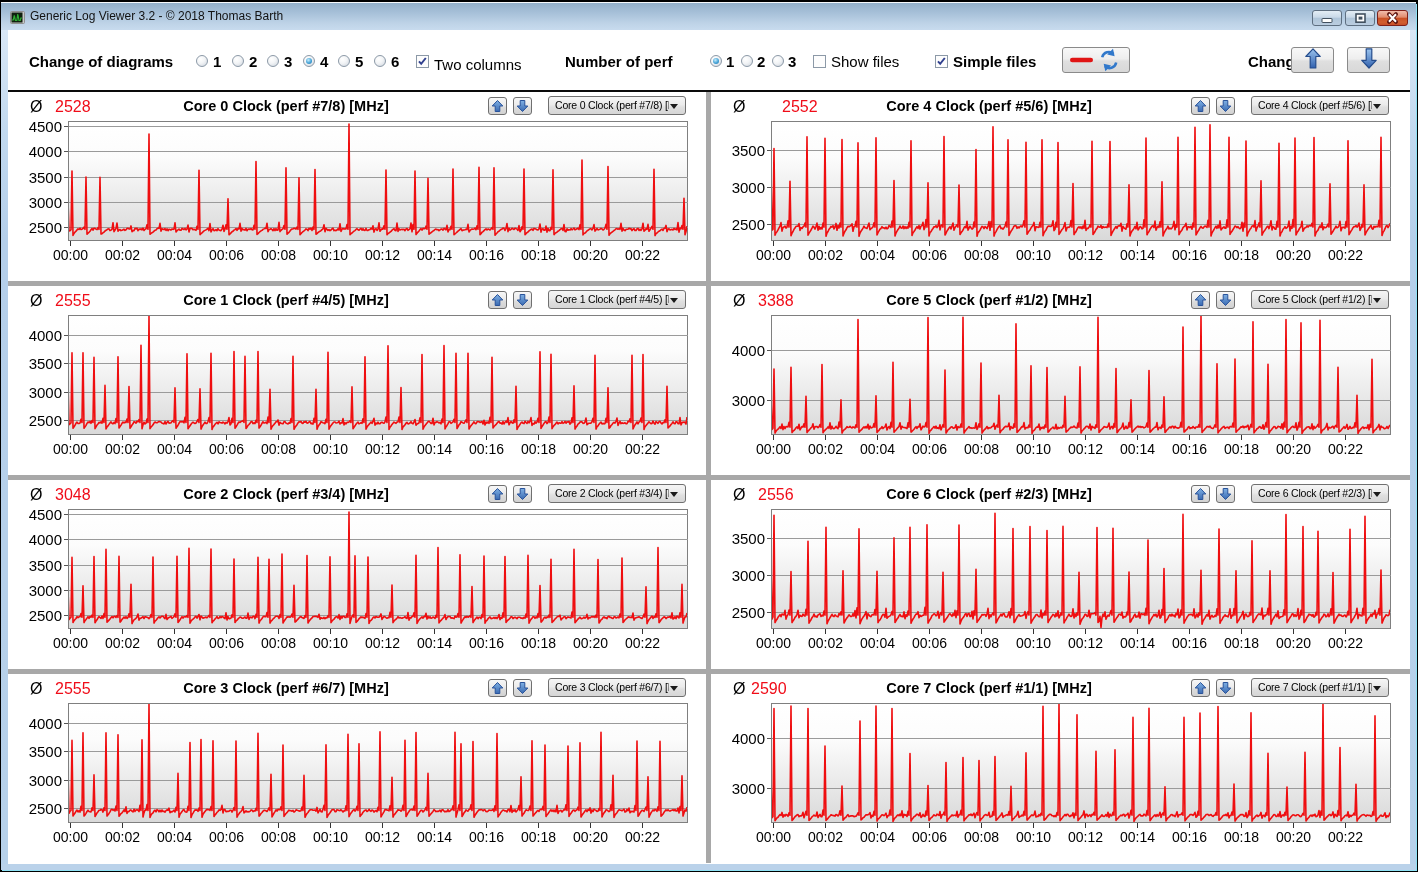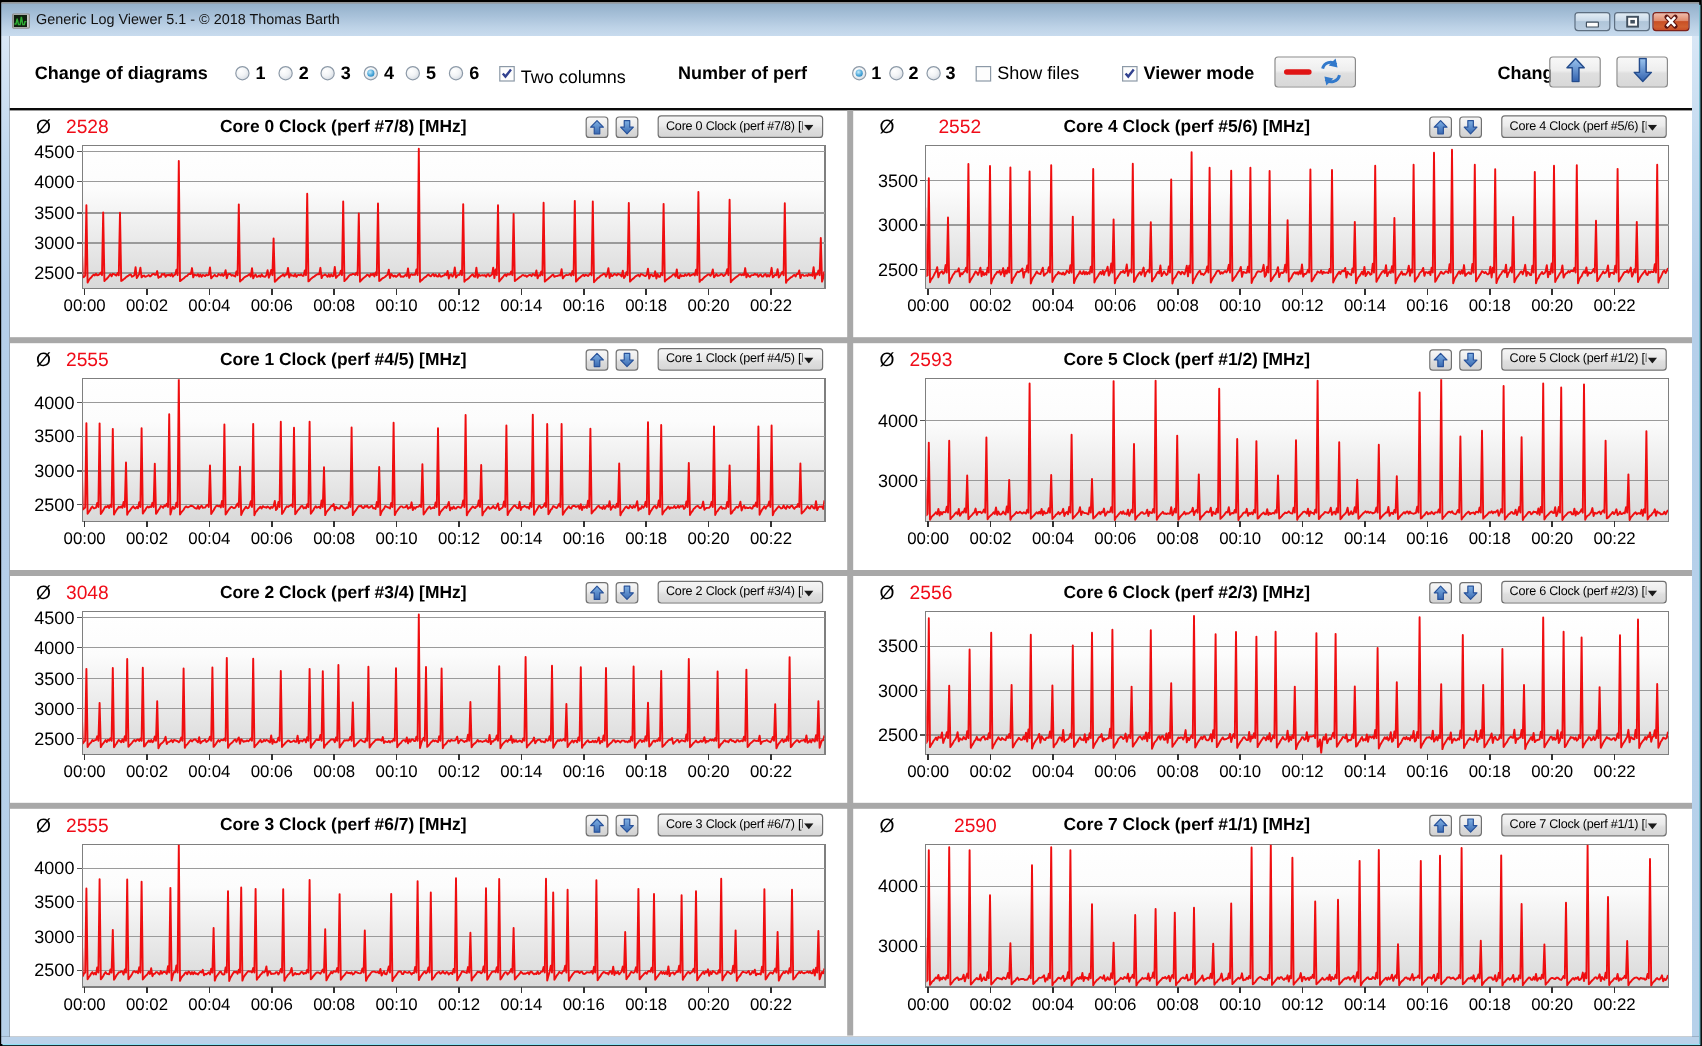--- a/index.html
+++ b/index.html
@@ -43,21 +43,21 @@
 background:linear-gradient(#f8f8f8,#eeeeee 45%,#dfdfdf 55%,#d8d8d8);text-align:center;}
 </style></head><body>
 <div id="win">
 <div id="tbwhite"></div>
     <div id="titlebar"></div>
 <div id="ticon"><svg width="15" height="14" viewBox="0 0 15 14">
 <rect x="0.5" y="0.5" width="14" height="12" rx="1" fill="#c9c9c9" stroke="#8f8f8f"></rect>
 <rect x="1.5" y="1.5" width="11" height="10" fill="#10200f"></rect>
 <polyline points="2,9 3.3,9 4.3,4.5 5.4,9.5 6.8,9.5 7.8,3 9,9.5 10.3,9.5 10.8,7 12,7" fill="none" stroke="#2eae33" stroke-width="1.2"></polyline>
 </svg></div>
-<div id="ttext">Generic Log Viewer 5.1 - © 2018 Thomas Barth</div>
+<div id="ttext">Generic Log Viewer 3.2 - © 2018 Thomas Barth</div>
 <div id="bmin" class="wbtn"><svg width="28" height="14" viewBox="0 0 28 14">
         <rect x="9" y="7.5" width="10" height="4" rx="0.5" fill="#fdfdfd" stroke="#41505f" stroke-width="1"></rect>
       </svg></div>
 <div id="bmax" class="wbtn"><svg width="28" height="14" viewBox="0 0 28 14">
         <rect x="10" y="3" width="9" height="8.2" fill="#fdfdfd" stroke="#41505f" stroke-width="1.6"></rect>
         <rect x="12.6" y="5.6" width="3.8" height="3" fill="#41505f"></rect>
       </svg></div>
 <div id="bclose" class="wbtn"><svg width="29" height="14" viewBox="0 0 29 14">
         <path d="M11 3.2 L18 10.8 M18 3.2 L11 10.8" stroke="#5c1410" stroke-width="4" fill="none" stroke-linecap="round"></path>
         <path d="M11 3.2 L18 10.8 M18 3.2 L11 10.8" stroke="#ffffff" stroke-width="2.1" fill="none" stroke-linecap="butt"></path>
@@ -100,21 +100,21 @@
     <div class="tlabel" style="left:757px;top:53px">2</div>
     <span class="radio" style="left:772px;top:55px"></span>
     <div class="tlabel" style="left:788px;top:53px">3</div>
     <span class="cbox" style="left:813px;top:55px"></span>
     <div class="nlabel" style="left:831px;top:53px">Show files</div>
     <span class="cbox" style="left:935px;top:55px">
       <svg width="11" height="11" viewBox="0 0 11 11" style="position:absolute;left:0;top:0">
         <polyline points="2,5.3 4.2,7.8 8.8,2" fill="none" stroke="#31418f" stroke-width="2"></polyline>
       </svg>
     </span>
-    <div class="tlabel" style="left:953px;top:53px">Viewer mode</div>
+    <div class="tlabel" style="left:953px;top:53px">Simple files</div>
     <div class="tbtn" style="left:1062px;top:47px;width:68px;height:26px"><svg width="66" height="24" viewBox="0 0 66 24">
         <rect x="7" y="9.7" width="23" height="4.6" rx="2.3" fill="#e01414"></rect>
         <g stroke="#3279cb" stroke-width="2.5" fill="none">
           <path d="M39.2 9.2 A 6.8 6.8 0 0 1 50.5 5.8"></path>
           <path d="M53.2 14.6 A 6.8 6.8 0 0 1 41.8 18.2"></path>
         </g>
         <polygon points="50,0.8 51.6,8.3 44.2,6.6" fill="#3279cb"></polygon>
         <polygon points="42.3,23.2 40.7,15.7 48.1,17.4" fill="#3279cb"></polygon>
       </svg></div>
     <div class="tlabel" style="left:1248px;top:53px">Change all</div>
@@ -400,21 +400,21 @@
       <line x1="478.5" y1="148.5" x2="478.5" y2="153.5" stroke="#333" stroke-width="1.4" shape-rendering="crispEdges"></line>
       <text x="478.5" y="167.5" text-anchor="middle" font-size="14" fill="#000">00:16</text>
       <line x1="530.5" y1="148.5" x2="530.5" y2="153.5" stroke="#333" stroke-width="1.4" shape-rendering="crispEdges"></line>
       <text x="530.5" y="167.5" text-anchor="middle" font-size="14" fill="#000">00:18</text>
       <line x1="582.5" y1="148.5" x2="582.5" y2="153.5" stroke="#333" stroke-width="1.4" shape-rendering="crispEdges"></line>
       <text x="582.5" y="167.5" text-anchor="middle" font-size="14" fill="#000">00:20</text>
       <line x1="634.5" y1="148.5" x2="634.5" y2="153.5" stroke="#333" stroke-width="1.4" shape-rendering="crispEdges"></line>
       <text x="634.5" y="167.5" text-anchor="middle" font-size="14" fill="#000">00:22</text>
     </svg>
     <div class="hsym" style="left:733px;top:292px">Ø</div>
-    <div class="havg" style="left:758px;top:292px">2593</div>
+    <div class="havg" style="left:758px;top:292px">3388</div>
     <div class="htit" style="left:809px;top:292px">Core 5 Clock (perf #1/2) [MHz]</div>
     <div class="sbtn" style="left:1191px;top:291px"><svg width="13" height="14" viewBox="0 0 13 14">
         <defs>
           <linearGradient id="u5" x1="0" y1="0" x2="0" y2="1">
             <stop offset="0" stop-color="#7fb0e4"></stop>
             <stop offset="1" stop-color="#3a6ab2"></stop>
           </linearGradient>
         </defs>
         <polygon points="6.5,1.5 11.8,7 8.8,7 8.8,12.5 4.2,12.5 4.2,7 1.2,7" fill="url(#u5)" stroke="#28529a" stroke-width="1" stroke-linejoin="round"></polygon>
       </svg></div>
@@ -690,21 +690,21 @@
       <line x1="478.5" y1="148.5" x2="478.5" y2="153.5" stroke="#333" stroke-width="1.4" shape-rendering="crispEdges"></line>
       <text x="478.5" y="167.5" text-anchor="middle" font-size="14" fill="#000">00:16</text>
       <line x1="530.5" y1="148.5" x2="530.5" y2="153.5" stroke="#333" stroke-width="1.4" shape-rendering="crispEdges"></line>
       <text x="530.5" y="167.5" text-anchor="middle" font-size="14" fill="#000">00:18</text>
       <line x1="582.5" y1="148.5" x2="582.5" y2="153.5" stroke="#333" stroke-width="1.4" shape-rendering="crispEdges"></line>
       <text x="582.5" y="167.5" text-anchor="middle" font-size="14" fill="#000">00:20</text>
       <line x1="634.5" y1="148.5" x2="634.5" y2="153.5" stroke="#333" stroke-width="1.4" shape-rendering="crispEdges"></line>
       <text x="634.5" y="167.5" text-anchor="middle" font-size="14" fill="#000">00:22</text>
     </svg>
     <div class="hsym" style="left:733px;top:680px">Ø</div>
-    <div class="havg" style="left:795px;top:680px">2590</div>
+    <div class="havg" style="left:751px;top:680px">2590</div>
     <div class="htit" style="left:809px;top:680px">Core 7 Clock (perf #1/1) [MHz]</div>
     <div class="sbtn" style="left:1191px;top:679px"><svg width="13" height="14" viewBox="0 0 13 14">
         <defs>
           <linearGradient id="u7" x1="0" y1="0" x2="0" y2="1">
             <stop offset="0" stop-color="#7fb0e4"></stop>
             <stop offset="1" stop-color="#3a6ab2"></stop>
           </linearGradient>
         </defs>
         <polygon points="6.5,1.5 11.8,7 8.8,7 8.8,12.5 4.2,12.5 4.2,7 1.2,7" fill="url(#u7)" stroke="#28529a" stroke-width="1" stroke-linejoin="round"></polygon>
       </svg></div>

